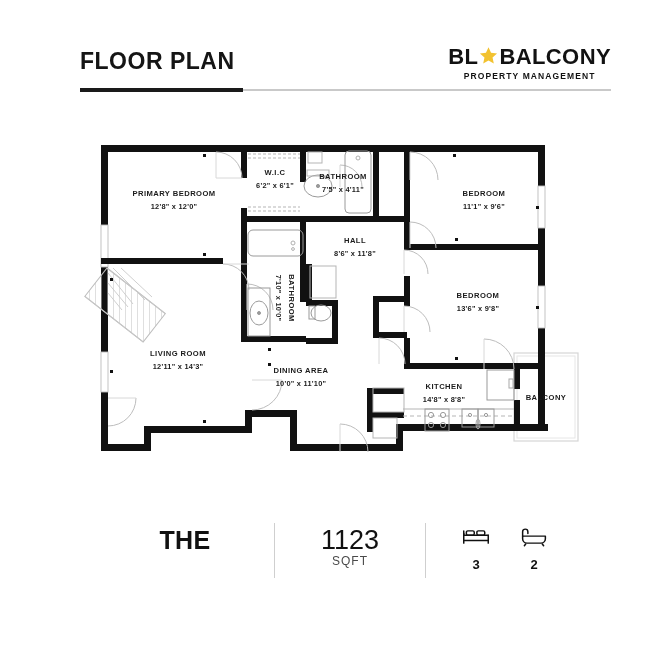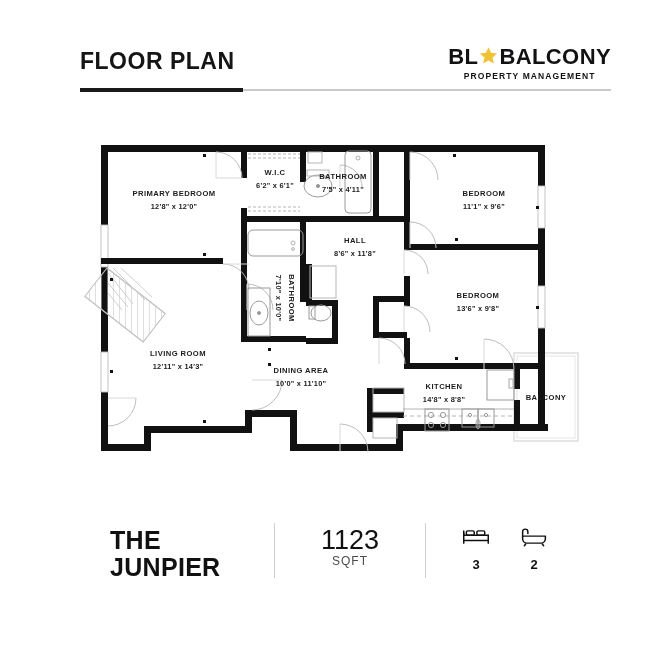--- a/index.html
+++ b/index.html
@@ -43,21 +43,21 @@
   }
   .rdim{
     font-family:"Liberation Sans", sans-serif;
     font-size:7.4px;font-weight:700;fill:#1b1b1b;
     letter-spacing:0.25px;text-anchor:middle;
   }
 
   
   .footer{position:absolute;left:0;top:505px;width:650px;height:95px;}
   .f-name{
-    position:absolute;left:110px;top:22px;width:150px;text-align:left;
+    position:absolute;left:110px;top:22px;width:150px;text-align:center;
     font-size:25px;font-weight:700;line-height:1.08;color:#111;
     letter-spacing:0.3px;
   }
   .f-div1{position:absolute;left:274px;top:18px;width:1px;height:55px;background:#cfcfcf;}
   .f-div2{position:absolute;left:425px;top:18px;width:1px;height:55px;background:#cfcfcf;}
   .f-sqft{position:absolute;left:295px;top:22px;width:110px;text-align:center;}
   .f-sqft-num{font-size:27px;font-weight:400;color:#111;line-height:1;}
   .f-sqft-unit{font-size:12px;font-weight:400;color:#4a4a4a;letter-spacing:1px;}
   .f-specs{position:absolute;left:440px;top:22px;width:130px;display:flex;gap:30px;justify-content:center;}
   .spec{display:flex;flex-direction:column;align-items:center;gap:6px;}
@@ -389,21 +389,20 @@
         </g>
 
       </g>
     </svg>
   </div>
 
   <div class="footer">
 
     <div class="f-name">
       <div>THE</div>
-      <div>JUNPIER</div>
     </div>
 
     <div class="f-div1"></div>
 
     <div class="f-sqft">
       <div class="f-sqft-num">1123</div>
       <div class="f-sqft-unit">SQFT</div>
     </div>
 
     <div class="f-div2"></div>

